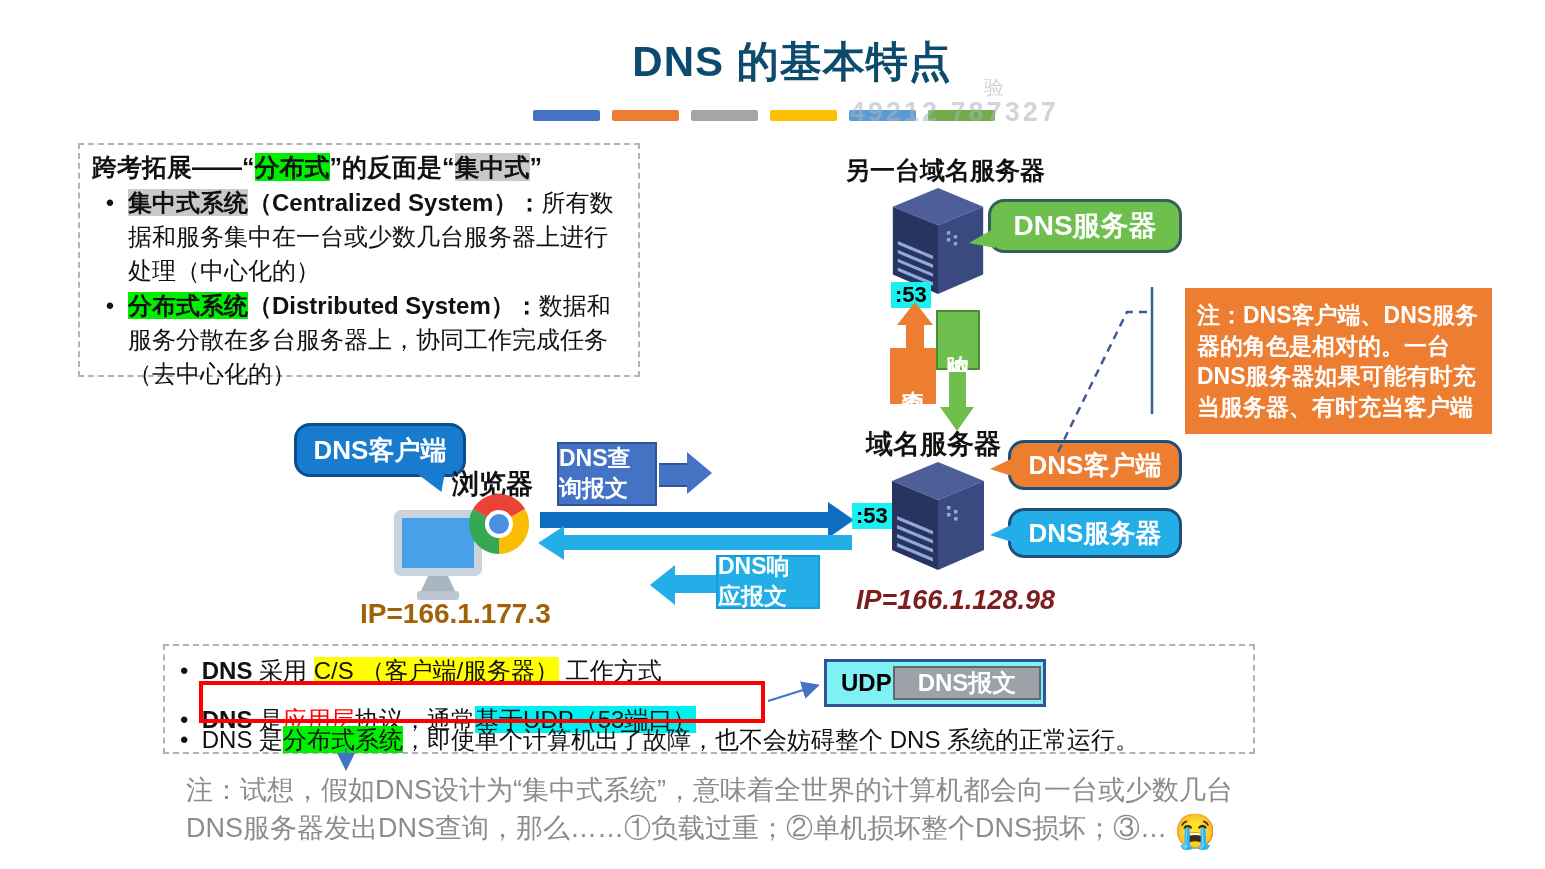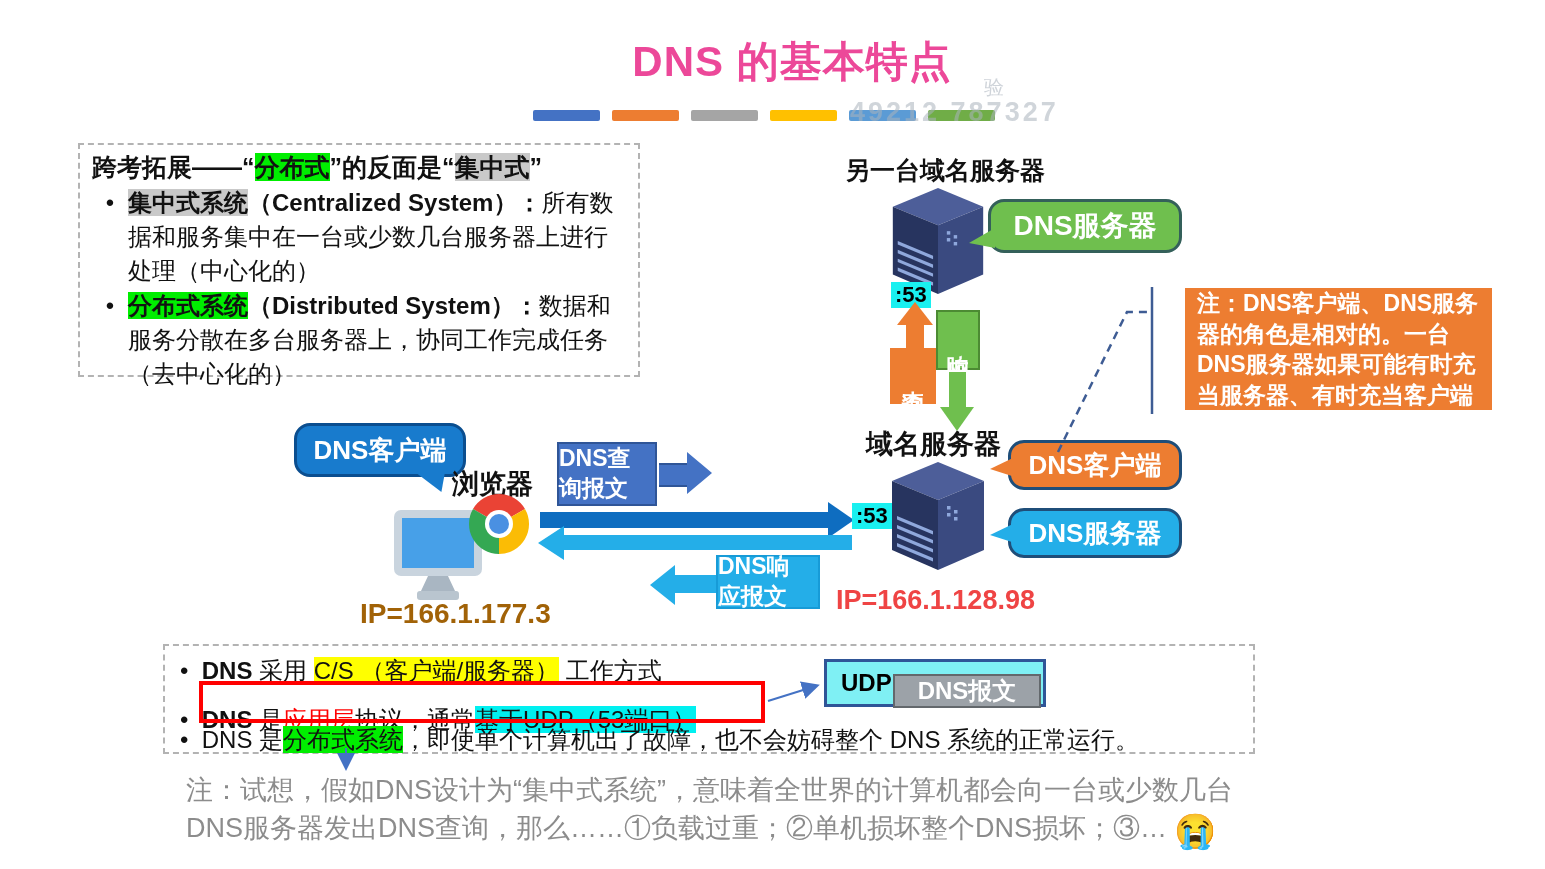--- a/index.html
+++ b/index.html
@@ -1,20 +1,20 @@
 <!DOCTYPE html>
 <html><head>
 <meta charset="utf-8">
 <style>
   html,body{margin:0;padding:0;background:#fff;}
   .page{position:relative;width:1545px;height:869px;background:#fff;overflow:hidden;
         font-family:"Liberation Sans",sans-serif;color:#111;}
   .abs{position:absolute;}
   
-  .title{left:0;right:0;top:34px;text-align:center;font-size:42px;font-weight:bold;color:#ec4899;letter-spacing:1px;padding-left:39px;}
+  .title{left:0;right:0;top:34px;text-align:center;font-size:42px;font-weight:bold;color:#0c4a6e;letter-spacing:1px;padding-left:39px;}
   .bars{left:533px;top:110px;display:flex;gap:12px;}
   .bar{width:67px;height:11px;border-radius:2px;}
   .bar1{background:#4472C4}.bar2{background:#ED7D31}.bar3{background:#A5A5A5}
   .bar4{background:#FFC000}.bar5{background:#5B9BD5}.bar6{background:#70AD47}
   .wm{left:850px;top:97px;font-size:27px;font-weight:bold;color:#aab3bd;opacity:.55;letter-spacing:3px;}
   .wm2{left:984px;top:74px;font-size:20px;color:#c4cad1;opacity:.8;}
   
   .dashedbox{border:2px dashed #b3b3b3;box-sizing:border-box;background:#fff;}
   .tlbox{left:78px;top:143px;width:562px;height:234px;padding:5px 12px;font-size:24px;line-height:1.43;}
   .tlhead{font-weight:bold;font-size:25px;}
@@ -36,37 +36,37 @@
   .tail-green{left:-22px;top:26px;width:26px;height:20px;background:#6FBF4E;clip-path:polygon(100% 0,100% 100%,0 75%);}
   .tail-blue{right:18px;bottom:-18px;width:30px;height:20px;background:#187BCD;clip-path:polygon(0 0,100% 0,88% 100%);}
   .tail-orange{left:-21px;top:14px;width:25px;height:20px;background:#ED7D31;clip-path:polygon(100% 0,100% 100%,0 60%);}
   .tail-cyan2{left:-21px;top:12px;width:25px;height:20px;background:#24AEE8;clip-path:polygon(100% 0,100% 100%,0 60%);}
   
   .lbl{font-weight:bold;color:#111;}
   .port{background:#19F0F0;font-weight:bold;font-size:22px;padding:0 4px;color:#000;}
   .vtext{writing-mode:vertical-rl;text-orientation:upright;color:#fff;font-weight:bold;font-size:22px;
          display:flex;align-items:center;justify-content:center;letter-spacing:3px;box-sizing:border-box;}
   
-  .notebox{left:1185px;top:288px;width:307px;padding:0 12px;background:#ED7D31;color:#fff;
+  .notebox{left:1185px;top:288px;width:307px;padding:12px 12px;background:#ED7D31;color:#fff;
            font-size:23px;font-weight:bold;line-height:1.33;box-sizing:border-box;}
   
   .msgbox{color:#fff;font-weight:bold;font-size:23px;text-align:center;line-height:1.3;
           display:flex;flex-direction:column;align-items:flex-start;justify-content:center;box-sizing:border-box;}
   .qbox{left:557px;top:442px;width:100px;height:64px;background:#4472C4;border:2px solid #2F5597;}
   .rbox{left:716px;top:555px;width:104px;height:54px;background:#24AEE8;border:2px solid #179BD7;}
   
   .shaft{position:absolute;}
   .tri{position:absolute;width:0;height:0;}
   
   .btmbox{left:163px;top:644px;width:1092px;height:110px;}
   .bullet{font-size:24px;white-space:nowrap;}
   .redframe{left:199px;top:681px;width:566px;height:42px;border:4px solid #FF0000;box-sizing:border-box;}
   .udpbox{left:824px;top:659px;width:222px;height:48px;background:#7FF0F4;border:3px solid #2F5597;box-sizing:border-box;}
   .udplbl{position:absolute;left:14px;top:7px;font-size:24px;font-weight:bold;color:#000;}
-  .udppay{position:absolute;left:66px;top:12px;width:148px;height:34px;background:#9CA2A8;border:2px solid #63686c;
+  .udppay{position:absolute;left:66px;top:4px;width:148px;height:34px;background:#9CA2A8;border:2px solid #63686c;
           color:#fff;font-size:24px;font-weight:bold;display:flex;align-items:center;justify-content:center;box-sizing:border-box;}
   .note{font-size:27px;color:#8C8C8C;white-space:nowrap;}
   .emoji{font-size:34px;vertical-align:-6px;}
   svg{display:block;}
   .overlay{left:0;top:0;pointer-events:none;}
 </style>
 </head>
 <body>
 
 <div class="page">
@@ -197,21 +197,21 @@
   </div>
 
   <div class="abs bubble bub-orange">
     <div class="tail tail-orange"></div>
     <span>DNS客户端</span>
   </div>
   <div class="abs bubble bub-cyan">
     <div class="tail tail-cyan2"></div>
     <span>DNS服务器</span>
   </div>
-  <div class="abs lbl" style="left:836px;top:585px;font-size:27px;color:#ef4444;">IP=166.1.128.98</div>
+  <div class="abs lbl" style="left:856px;top:585px;font-size:27px;color:#7f1d1d;font-style:italic;">IP=166.1.128.98</div>
 
   <div class="abs dashedbox btmbox"></div>
 
   <div class="abs bullet" style="left:180px;top:655px;">
     <span>•</span>&nbsp;&nbsp;<span class="bold">DNS</span><span> 采用 </span><span class="hl-yellow">C/S （客户端/服务器）</span><span> 工作方式</span>
   </div>
 
   <div class="abs bullet" style="left:180px;top:690px;margin-top:14px;">
     <span>•</span>&nbsp;&nbsp;<span class="bold">DNS</span><span> 是</span><span class="red-text">应用层</span><span>协议，通常</span><span class="hl-cyan">基于UDP（53端口）</span>
   </div>

